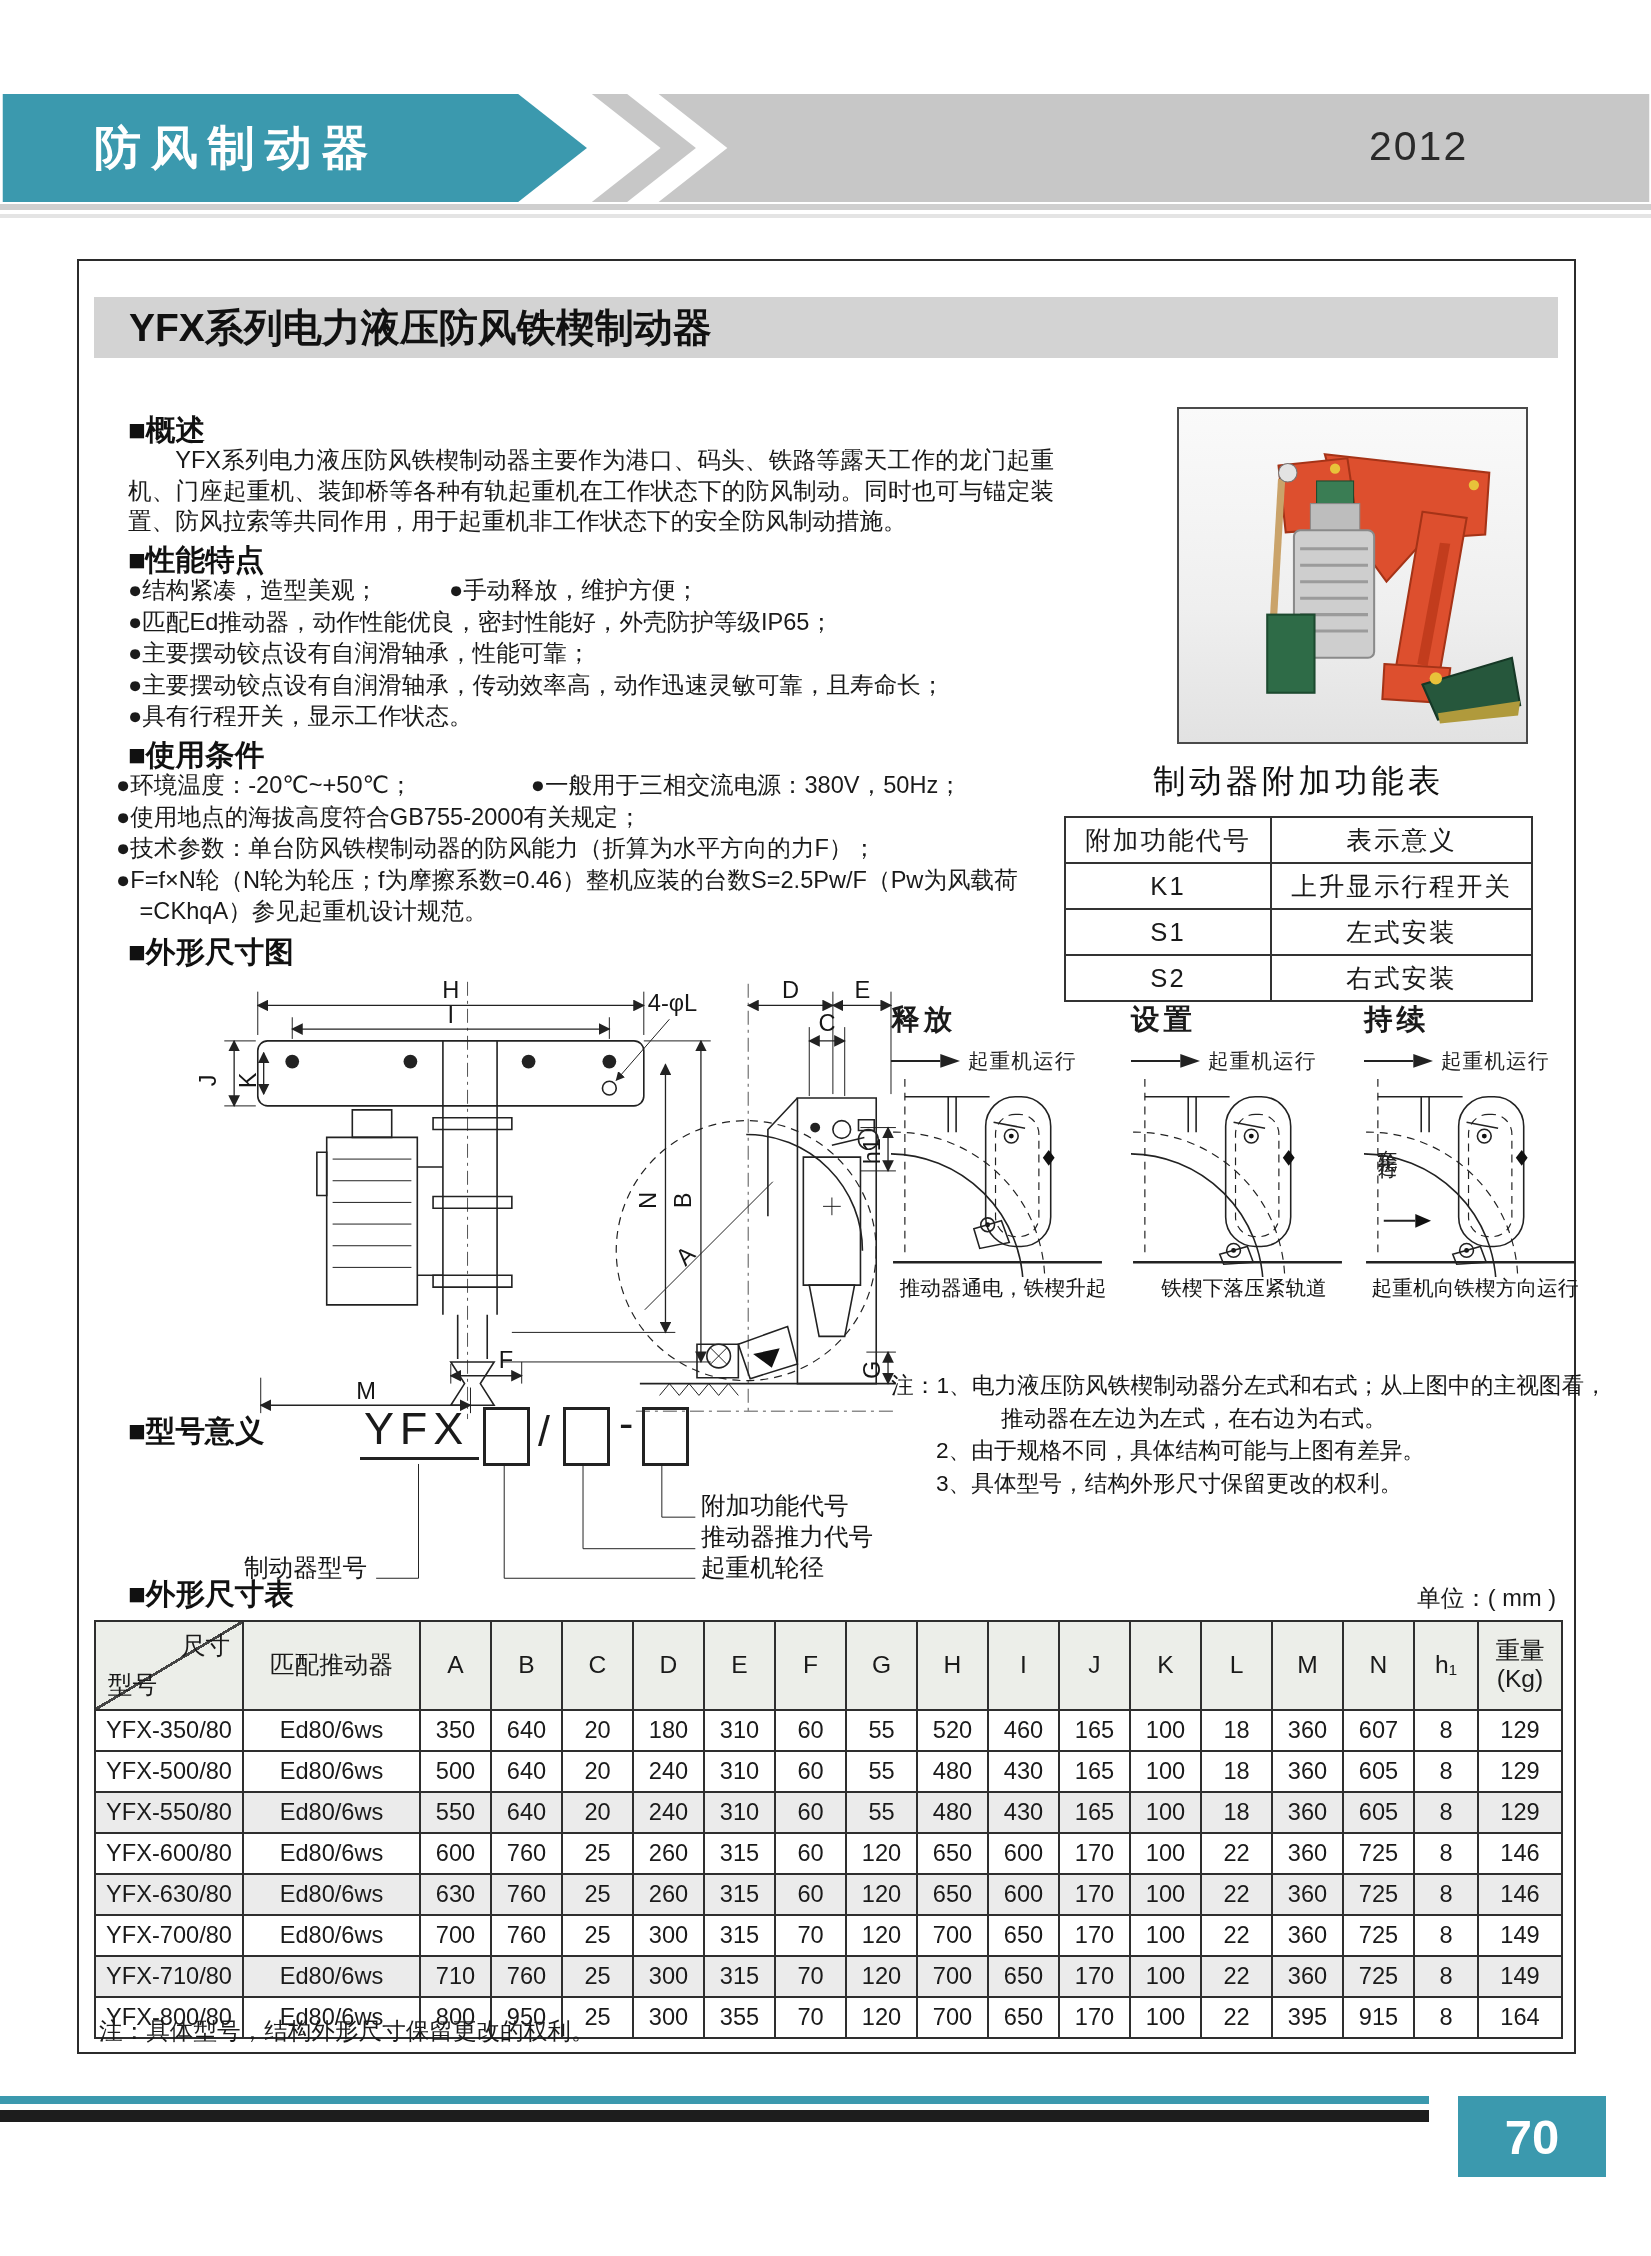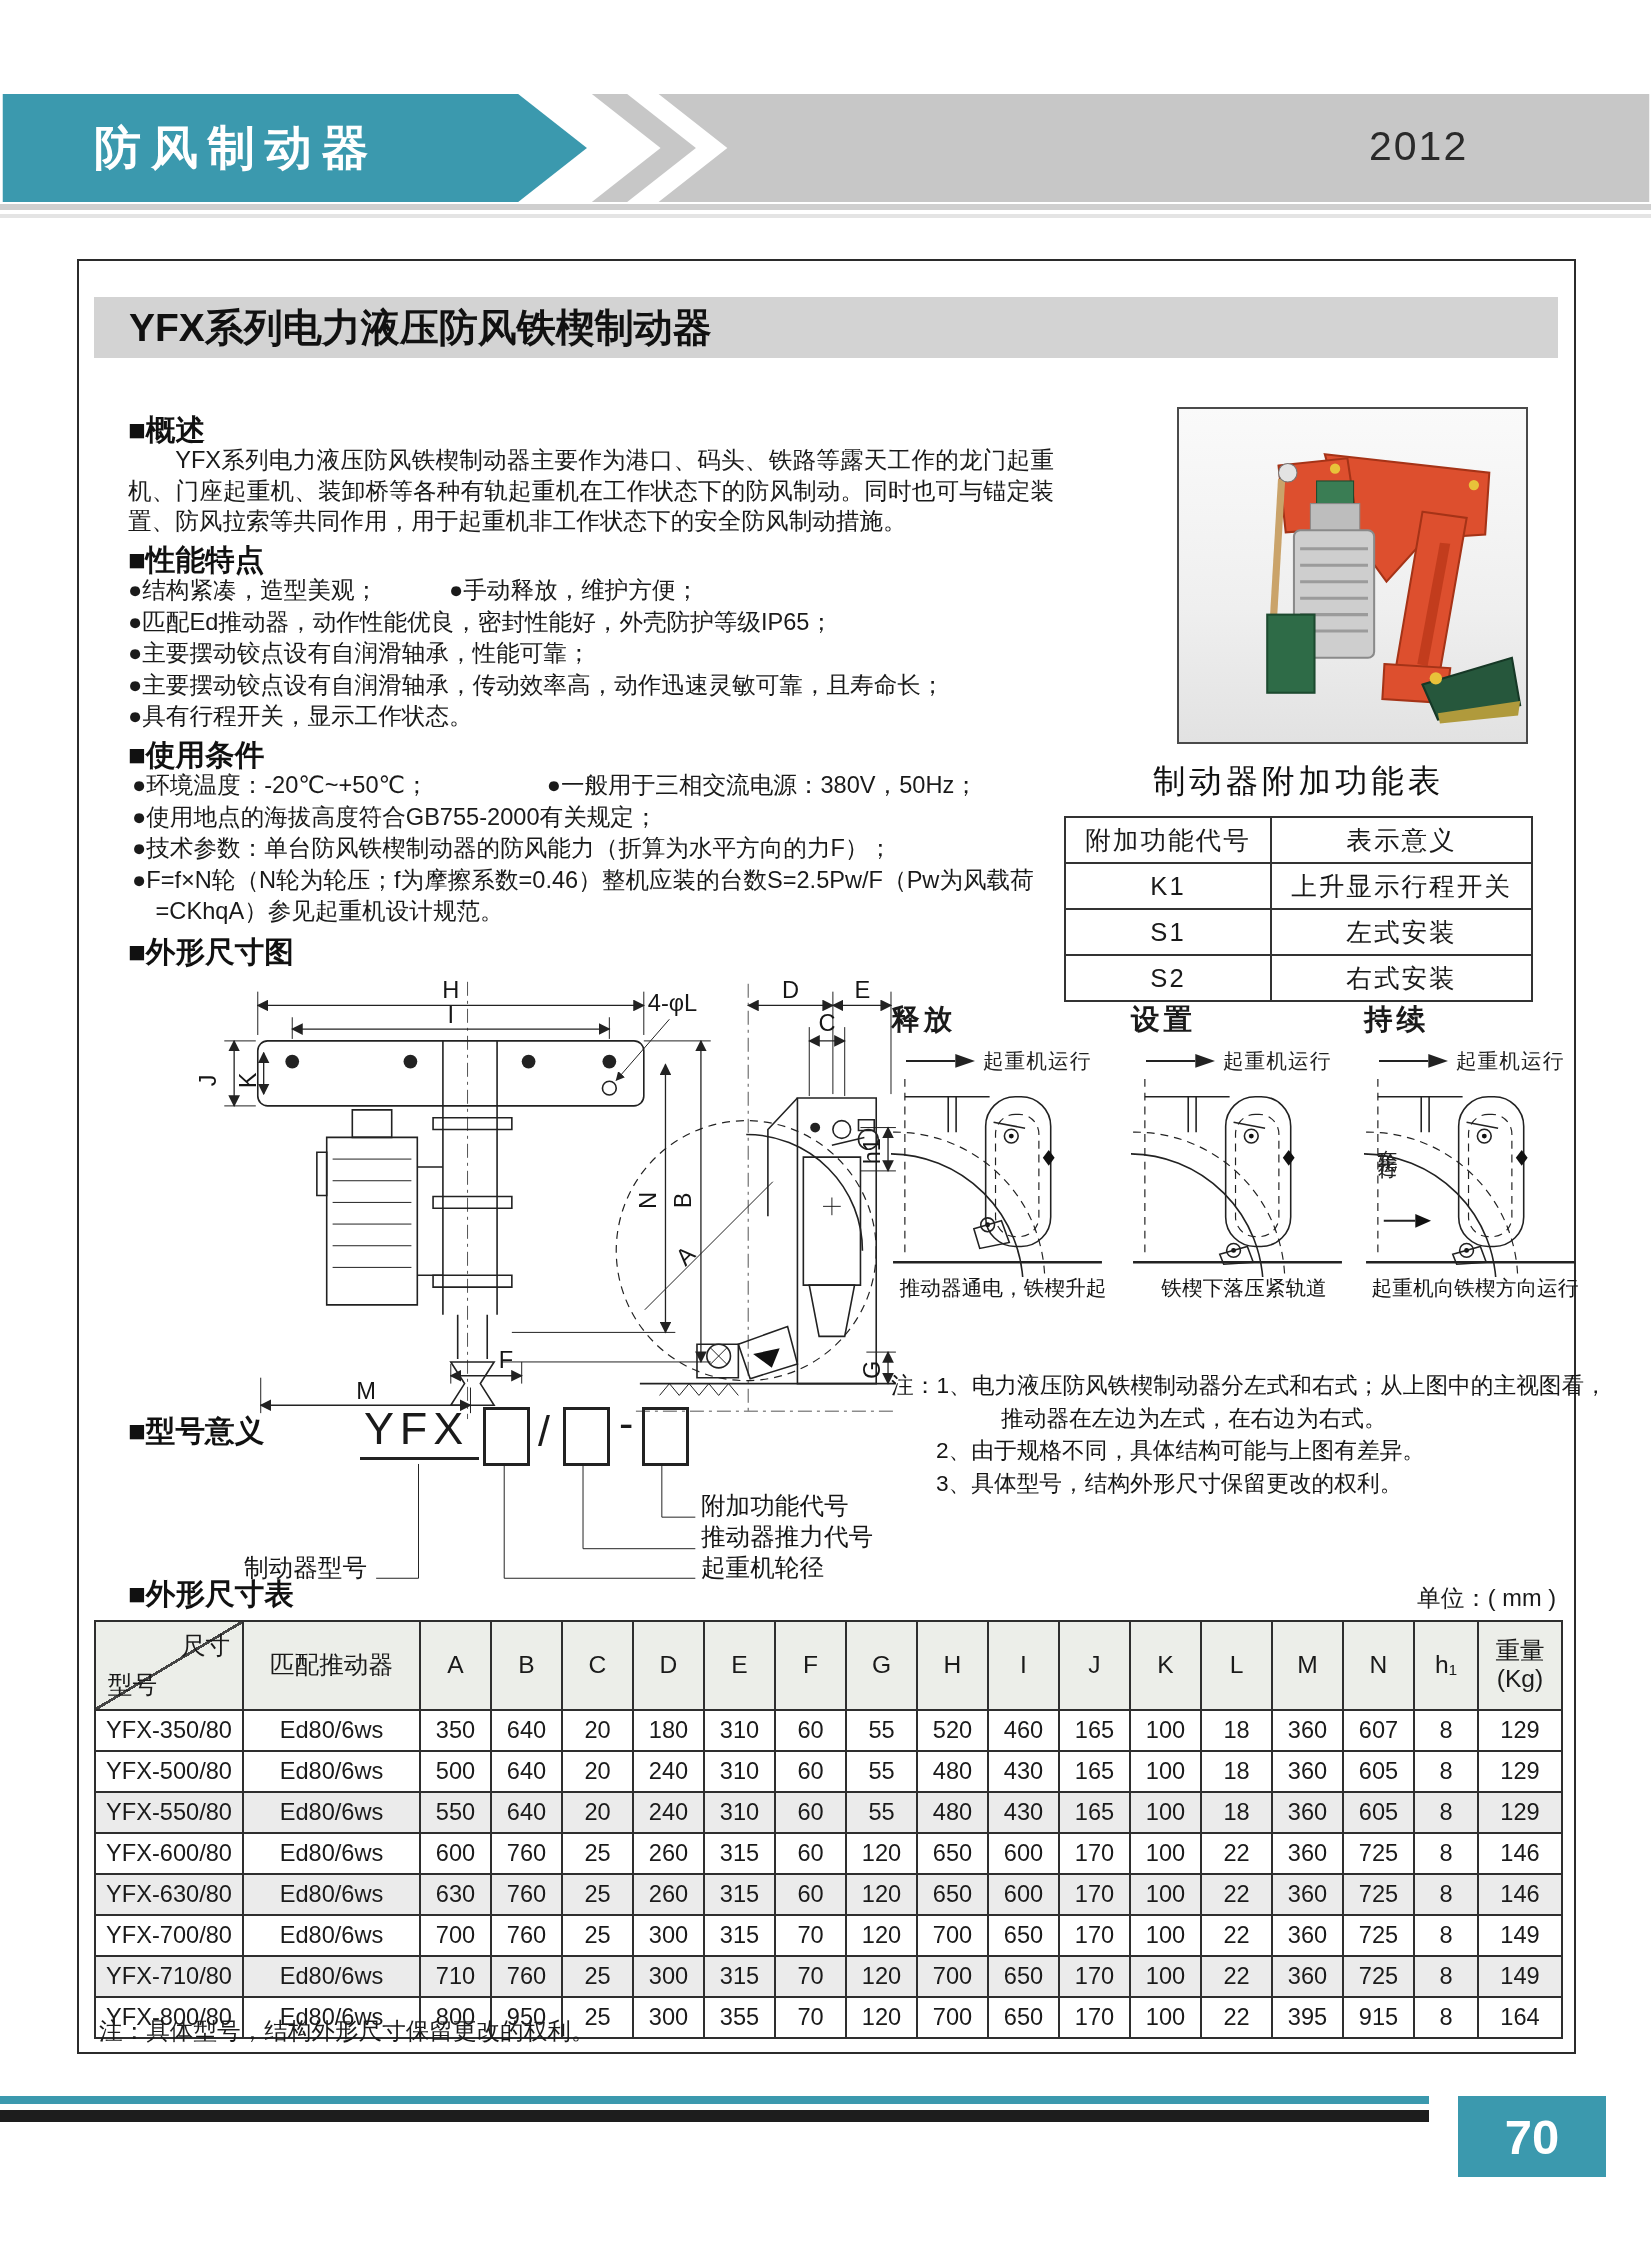--- a/index.html
+++ b/index.html
@@ -45,21 +45,21 @@
   .func-title{position:absolute;left:1064px;top:760px;width:469px;text-align:center;
          font-size:32.5px;font-weight:500;color:#111;letter-spacing:3.9px;}
   table.func{position:absolute;left:1064px;top:816px;width:469px;border-collapse:collapse;}
   table.func th,table.func td{border:2px solid #333;height:42px;font-size:25.6px;font-weight:normal;
          text-align:center;letter-spacing:2px;}
   table.func .c1{width:202px;}
 
   
   .state{position:absolute;top:1000px;width:225px;}
   .state .st-title{font-size:28.6px;font-weight:bold;letter-spacing:3.9px;}
-  .st-arrowrow{display:flex;align-items:center;gap:7.9px;margin-top:7.9px;padding-left:15px;}
+  .st-arrowrow{display:flex;align-items:center;gap:7.9px;margin-top:7.9px;}
   .st-run{font-size:20.7px;color:#222;letter-spacing:1px;}
   .st-cap{position:absolute;top:1274px;font-size:20.7px;color:#161616;text-align:center;width:236px;}
   .wheel-lab{position:absolute;left:1375px;top:1133px;writing-mode:vertical-rl;font-size:19.7px;
          letter-spacing:3.9px;color:#222;}
 
   
   .notes{position:absolute;left:891px;top:1369px;font-size:22.7px;line-height:32.5px;color:#161616;}
   .notes .i1{padding-left:110px;}
   .notes .i2{padding-left:45px;}
 
@@ -117,21 +117,21 @@
   <div class="sec-h" style="left:128px;top:540px;text-align:right;">■性能特点</div>
   <div class="bullets" style="left:128px;top:575px;">
     <div>●结构紧凑，造型美观；　　　●手动释放，维护方便；</div>
     <div>●匹配Ed推动器，动作性能优良，密封性能好，外壳防护等级IP65；</div>
     <div>●主要摆动铰点设有自润滑轴承，性能可靠；</div>
     <div>●主要摆动铰点设有自润滑轴承，传动效率高，动作迅速灵敏可靠，且寿命长；</div>
     <div>●具有行程开关，显示工作状态。</div>
   </div>
 
   <div class="sec-h" style="left:128px;top:735px;">■使用条件</div>
-  <div class="bullets cond" style="left:132px;top:770px;">
+  <div class="bullets cond" style="left:116px;top:770px;">
     <div>●环境温度：-20℃~+50℃；　　　　　●一般用于三相交流电源：380V，50Hz；</div>
     <div>●使用地点的海拔高度符合GB755-2000有关规定；</div>
     <div>●技术参数：单台防风铁楔制动器的防风能力（折算为水平方向的力F）；</div>
     <div>●F=f×N轮（N轮为轮压；f为摩擦系数=0.46）整机应装的台数S=2.5Pw/F（Pw为风载荷</div>
     <div class="last">=CKhqA）参见起重机设计规范。</div>
   </div>
 
   <div class="sec-h" style="left:128px;top:932px;">■外形尺寸图</div>
 
   <svg class="dim-svg" width="788" height="453" viewBox="0 0 800 460">

